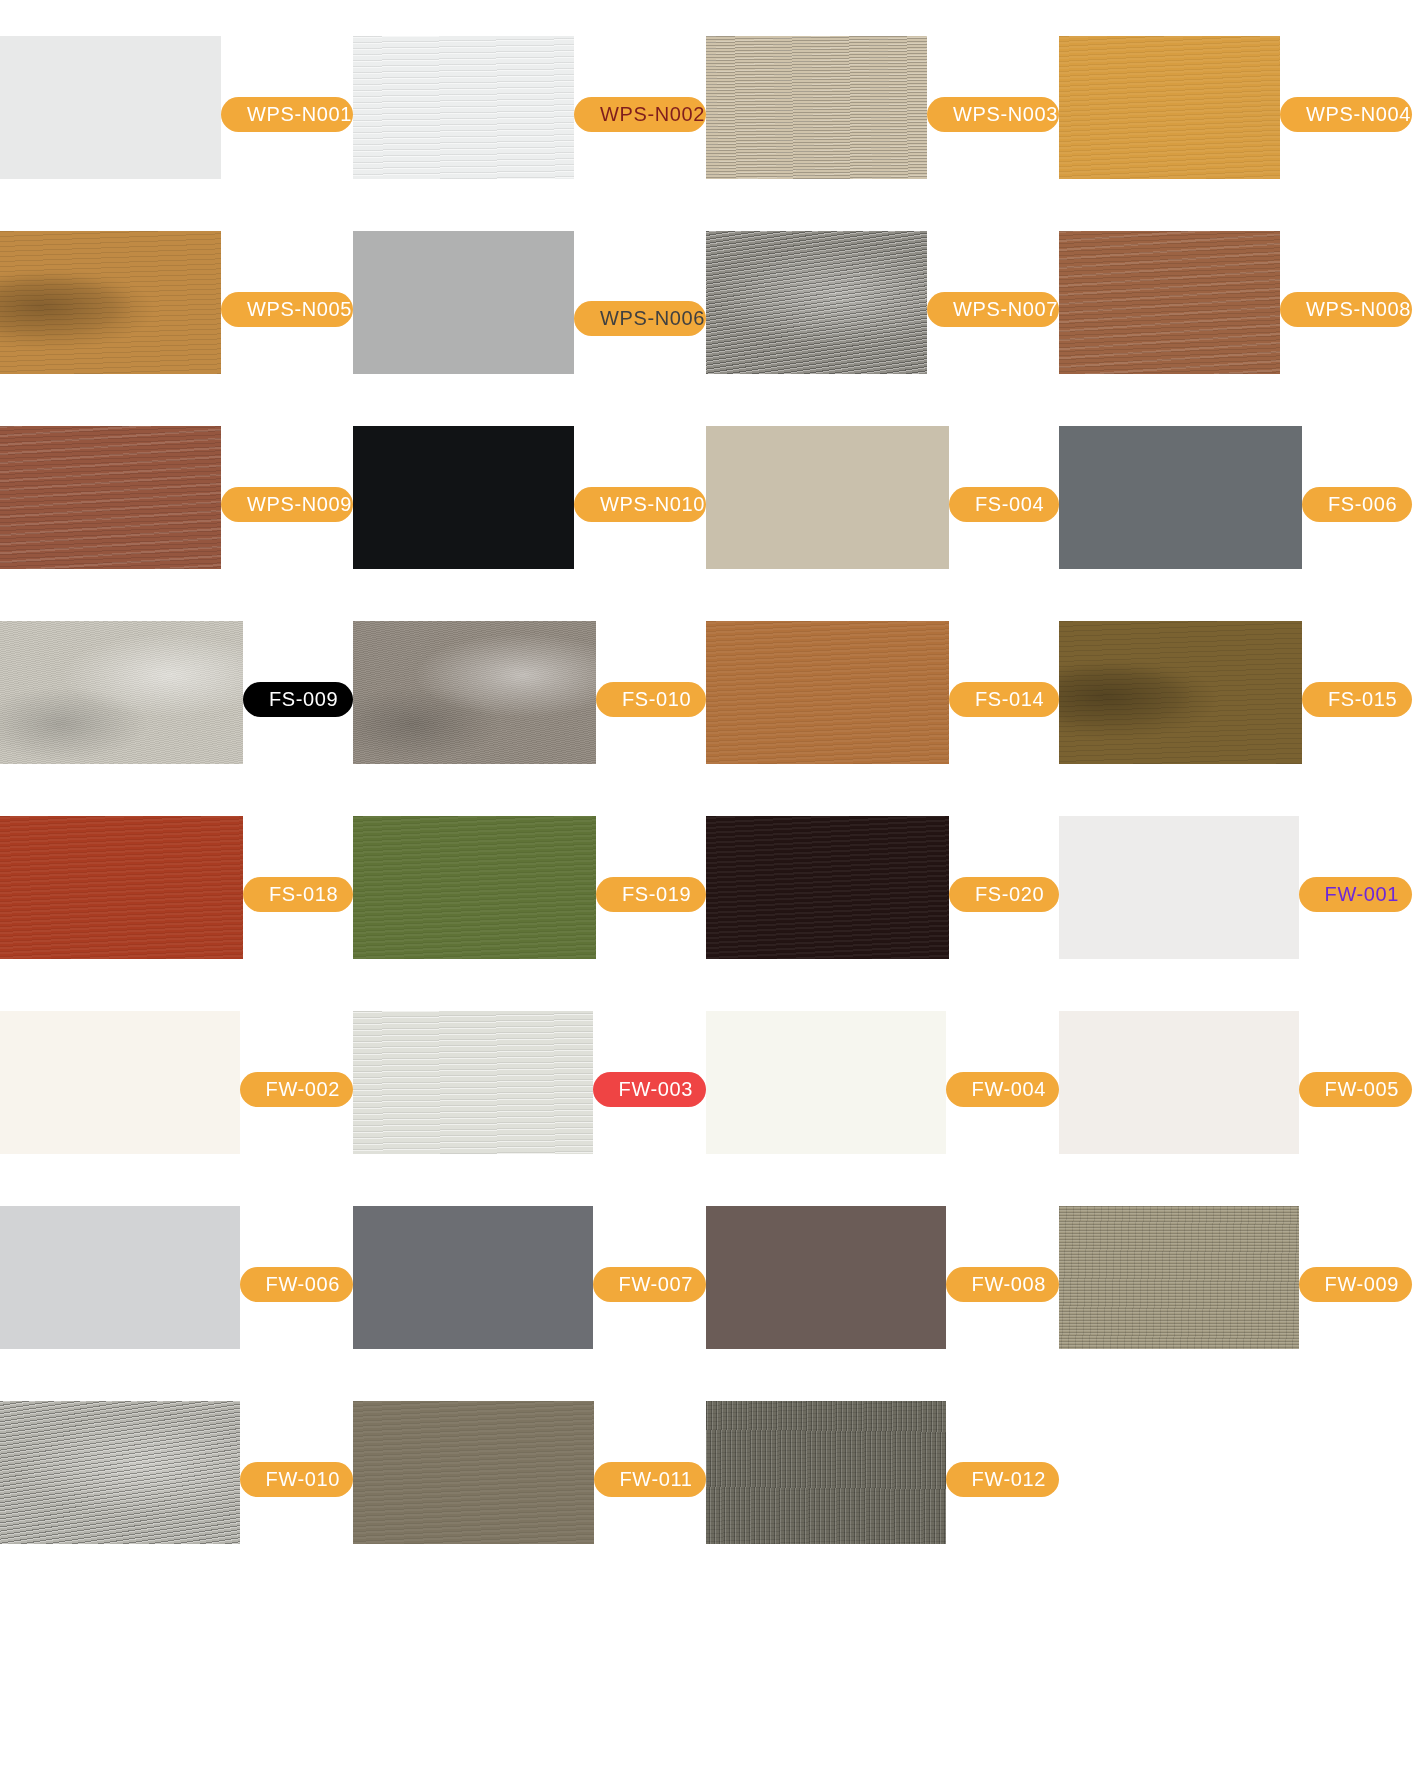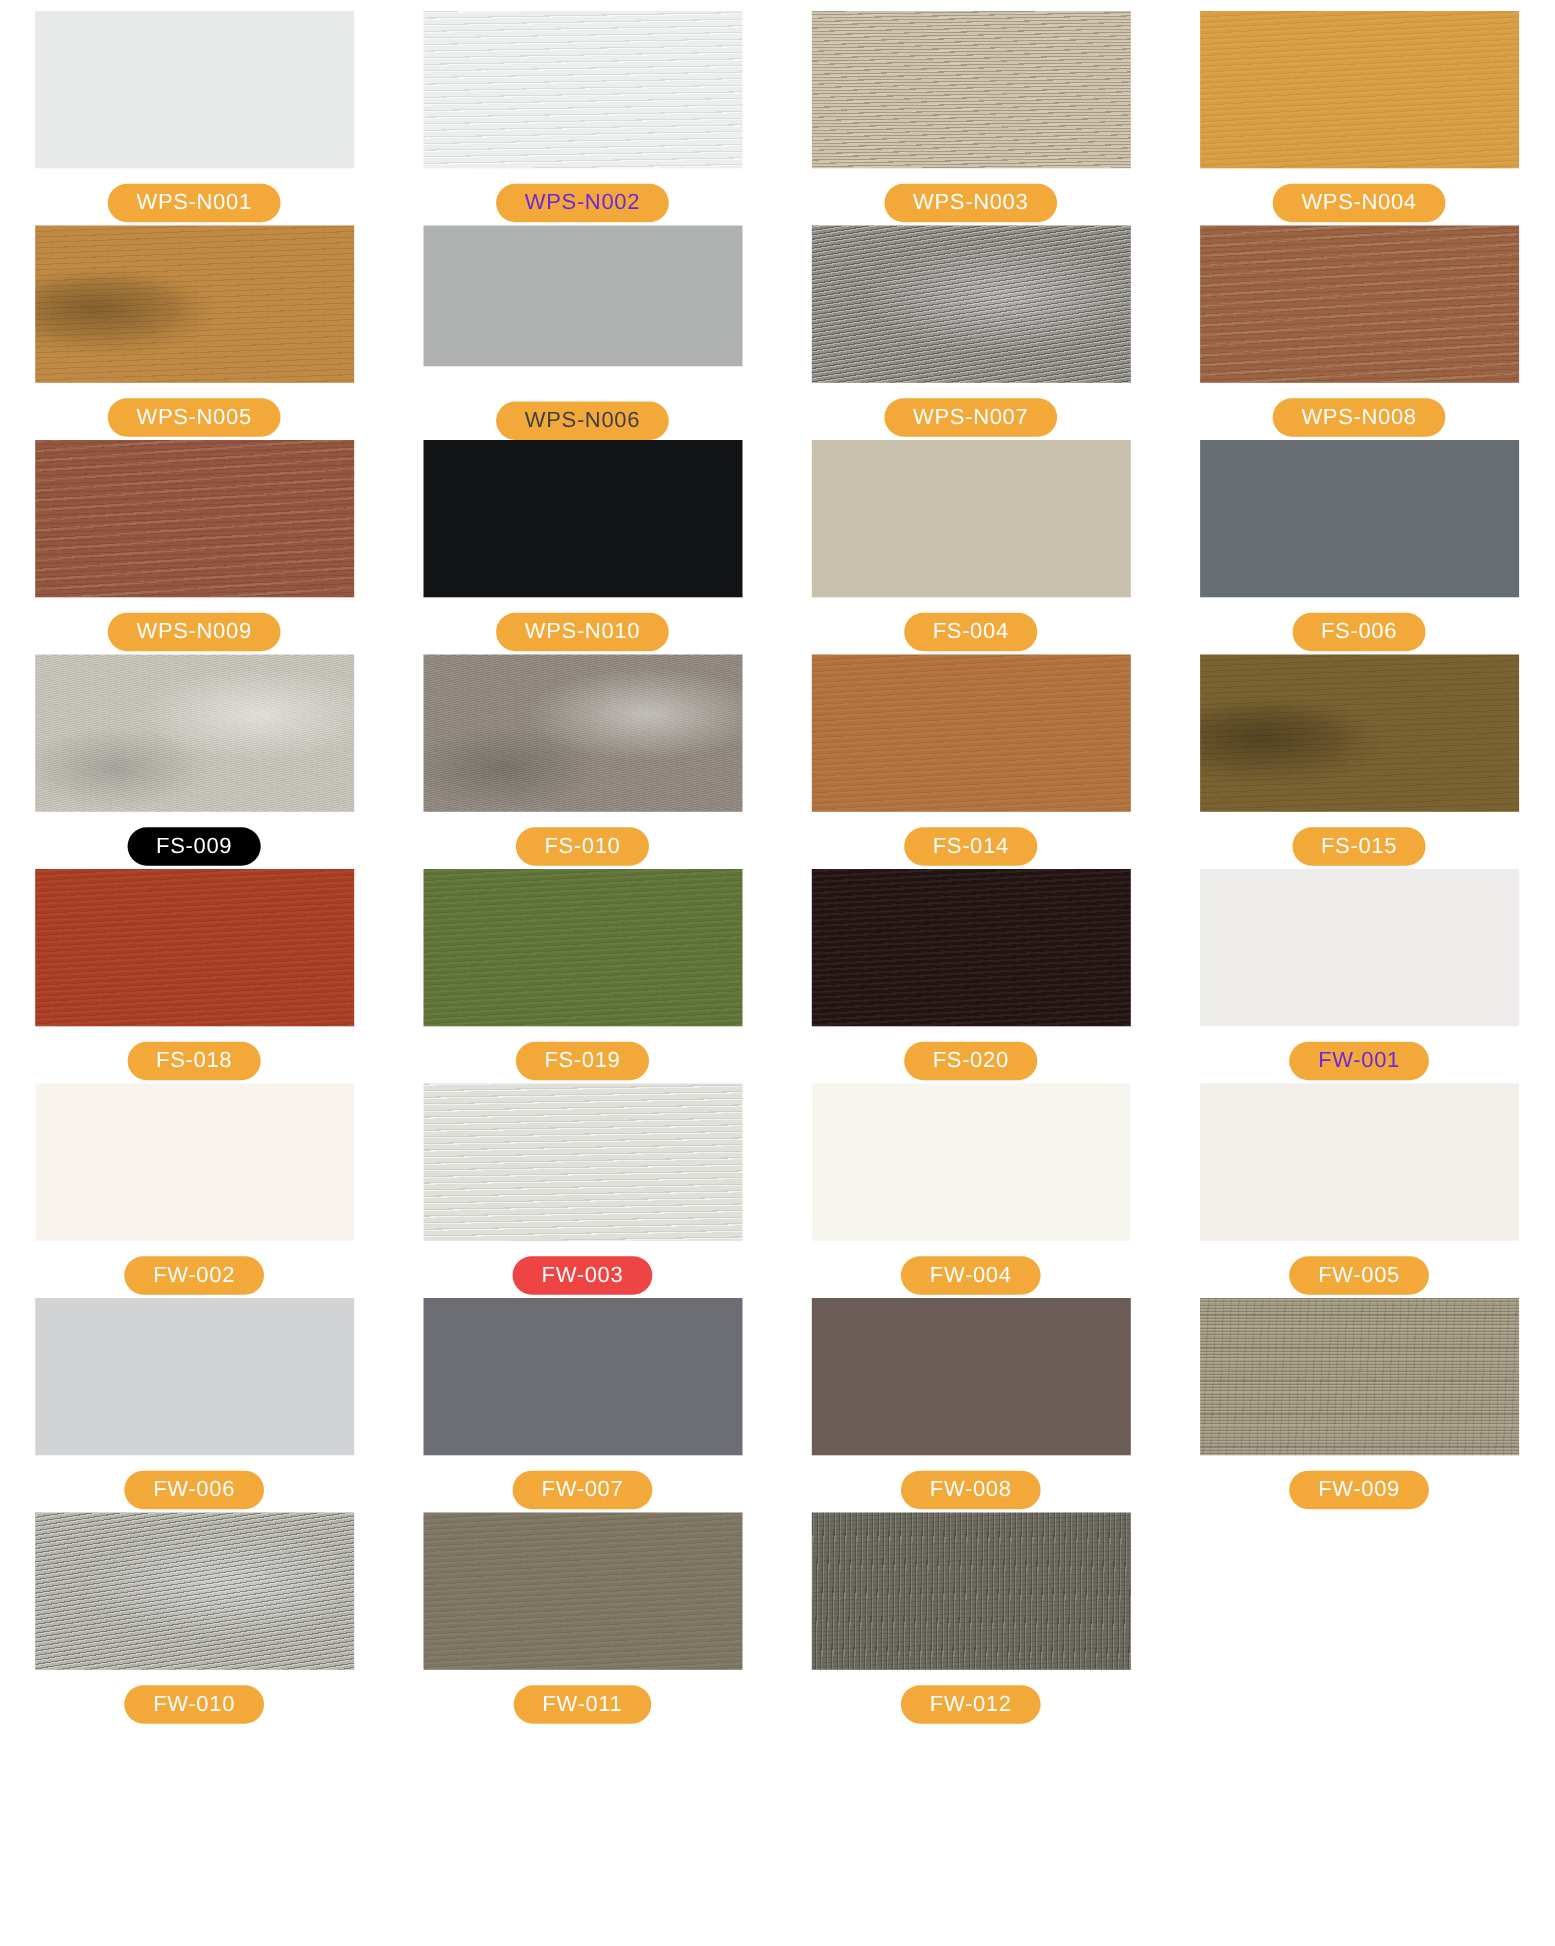--- a/index.html
+++ b/index.html
@@ -24,21 +24,21 @@
   .swatch-grid {
     display: grid;
     grid-template-columns: repeat(4, 353px);
     grid-auto-rows: 195px;
     width: 1414px;
   }
 
   .swatch-cell {
     position: relative;
     display: flex;
-    flex-direction: column;
+    flex-direction: row;
     align-items: center;
   }
 
   .swatch-tile {
     width: 290px;
     height: 143px;
     position: relative;
     overflow: hidden;
     background-color: #ccc;
   }
@@ -203,21 +203,21 @@
       <div class="swatch-cell">
         <div class="swatch-tile" style="background-color: rgb(232, 233, 233);">
           <div class="tex tex-smooth"></div>
         </div>
         <div class="swatch-label" style="background: rgb(242, 169, 58); color: rgb(255, 255, 255);">WPS-N001</div>
       </div>
       <div class="swatch-cell">
         <div class="swatch-tile" style="background-color: rgb(236, 238, 238);">
           <div class="tex tex-emboss"></div>
         </div>
-        <div class="swatch-label" style="background: rgb(242, 169, 58); color: #6d28d9;">WPS-N002</div>
+        <div class="swatch-label" style="background: rgb(242, 169, 58); color: #7f1d1d;">WPS-N002</div>
       </div>
       <div class="swatch-cell">
         <div class="swatch-tile" style="background-color: rgb(207, 195, 171);">
           <div class="tex tex-grain-strong"></div>
         </div>
         <div class="swatch-label" style="background: rgb(242, 169, 58); color: rgb(255, 255, 255);">WPS-N003</div>
       </div>
       <div class="swatch-cell">
         <div class="swatch-tile" style="background-color: rgb(215, 157, 65);">
           <div class="tex tex-fine-h"></div>

